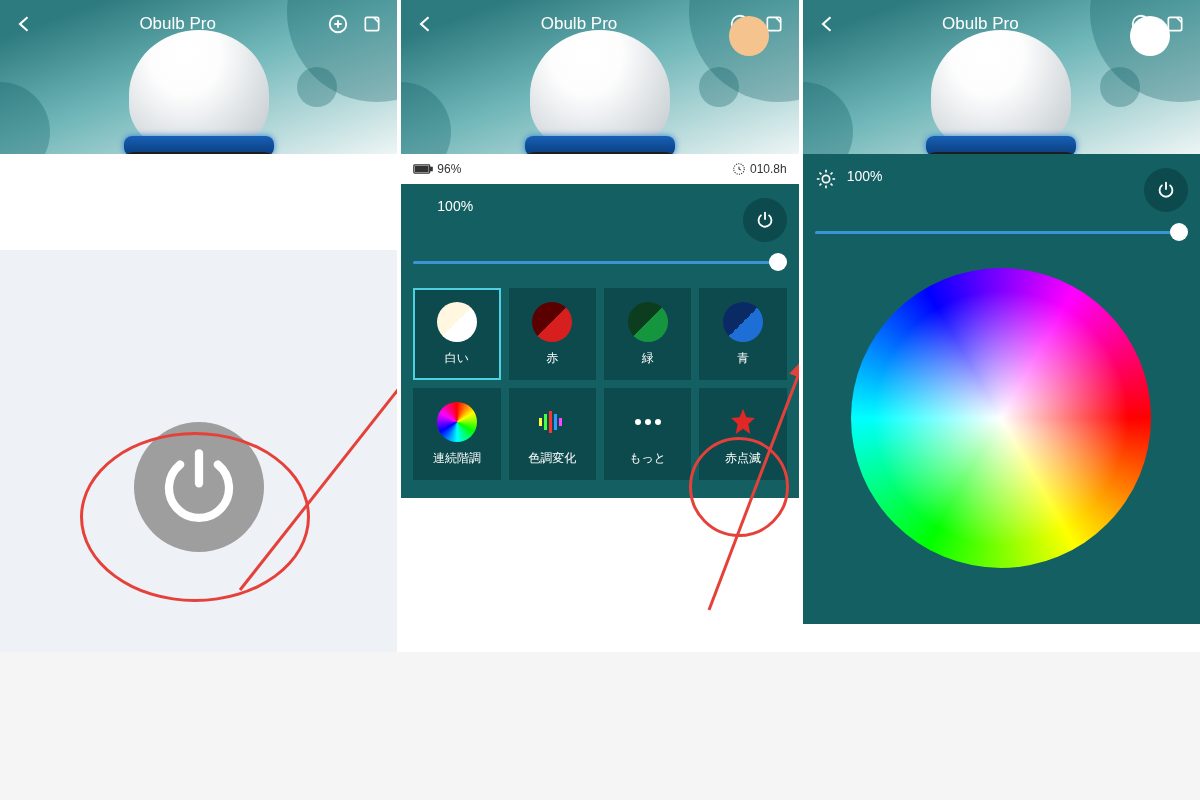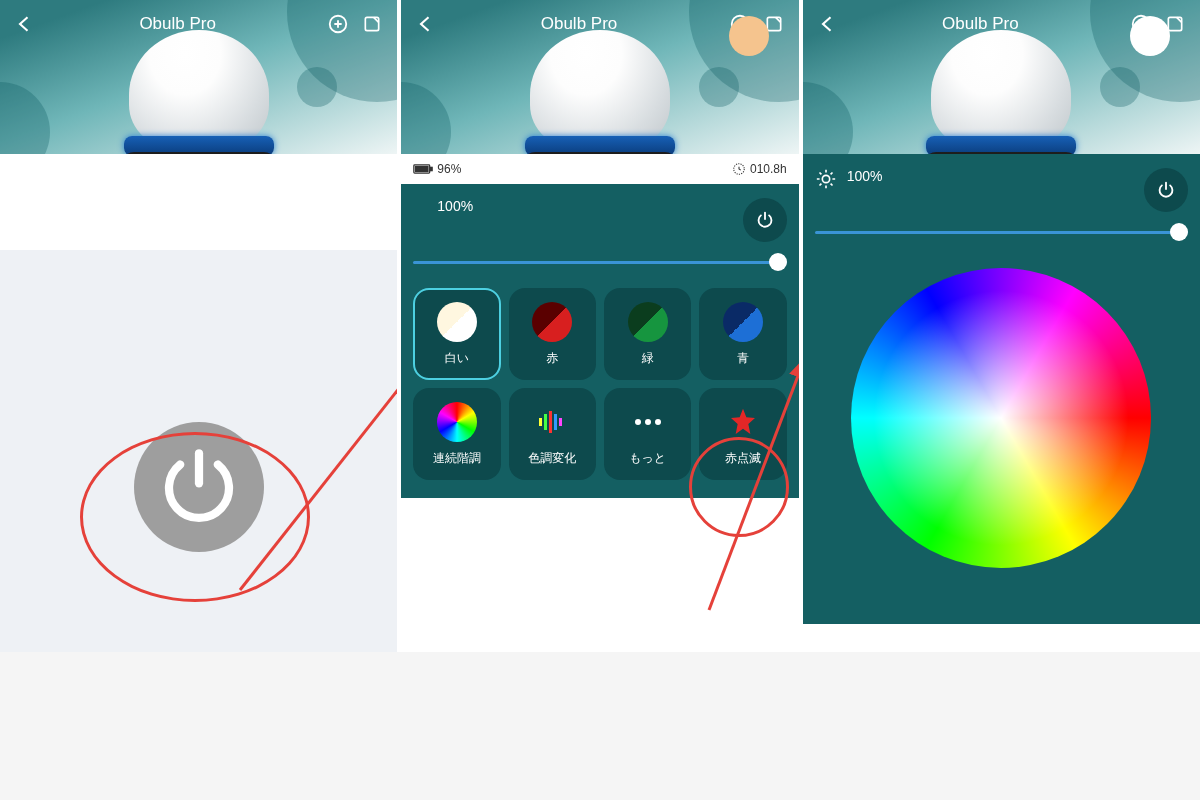--- a/index.html
+++ b/index.html
@@ -38,21 +38,21 @@
   .panel-top .b-icon { width: 22px; height: 22px; }
   .panel-top .bright { font-size: 14px; flex: 1; }
   .panel-top .power { width: 44px; height: 44px; border-radius: 50%; background: #0d4a4d; display: flex; align-items: center; justify-content: center; }
 
   .slider { position: relative; height: 20px; margin-bottom: 16px; }
   .track { position: absolute; left: 0; right: 0; top: 9px; height: 3px; background: #3a94d6; border-radius: 2px; }
   .thumb { position: absolute; right: 0; top: 1px; width: 18px; height: 18px; background: #fff; border-radius: 50%; }
 
   
   .grid { display: grid; grid-template-columns: repeat(4, 1fr); gap: 8px; }
-  .cell { background: #0d4a4d; border-radius: 16px; border: 2px solid transparent; display: flex; flex-direction: column; align-items: center; justify-content: center; height: 92px; font-size: 12px; gap: 8px; }
+  .cell { background: #0d4a4d; border-radius: 0; border: 2px solid transparent; display: flex; flex-direction: column; align-items: center; justify-content: center; height: 92px; font-size: 12px; gap: 8px; }
   .cell.active { border-color: #4dd0e1; }
   .swatch { width: 40px; height: 40px; border-radius: 50%; overflow: hidden; display: flex; align-items: center; justify-content: center; }
 
   
   .wheel-wrap { display: flex; justify-content: center; padding: 10px 0; }
   .wheel { width: 300px; height: 300px; border-radius: 50%; position: relative; background: conic-gradient(from 90deg, red, yellow, lime, cyan, blue, magenta, red); }
   .wheel::after { content:''; position:absolute; inset:0; border-radius:50%; background: radial-gradient(circle, #fff 0%, rgba(255,255,255,0) 60%); }
 
   
   .bigpower-wrap { position: absolute; left: 50%; bottom: 100px; transform: translateX(-50%); }

